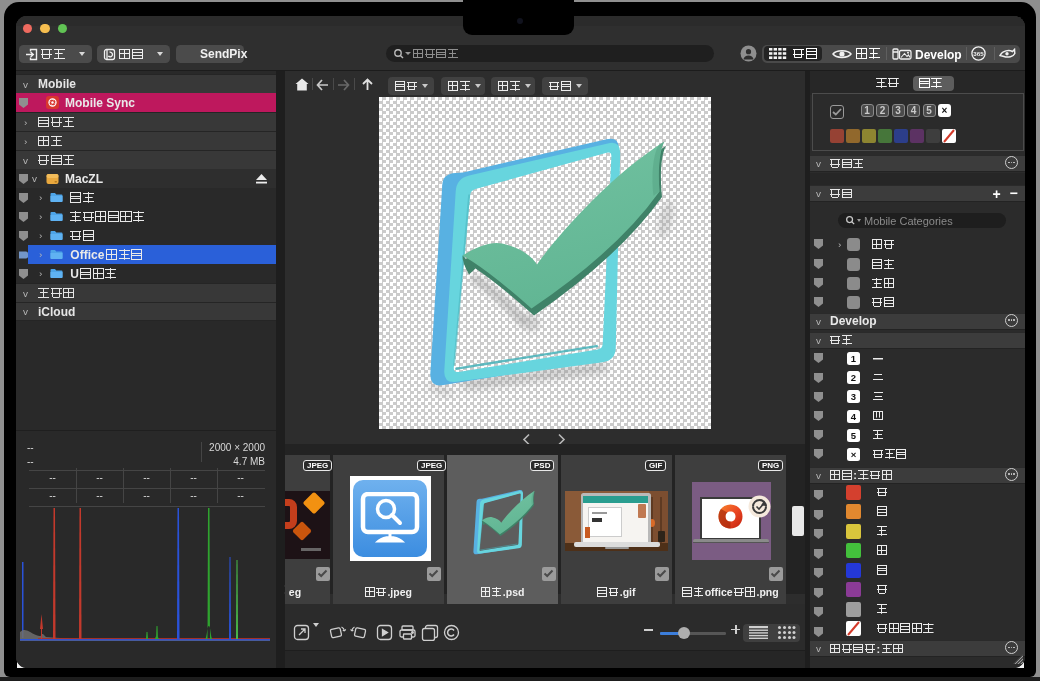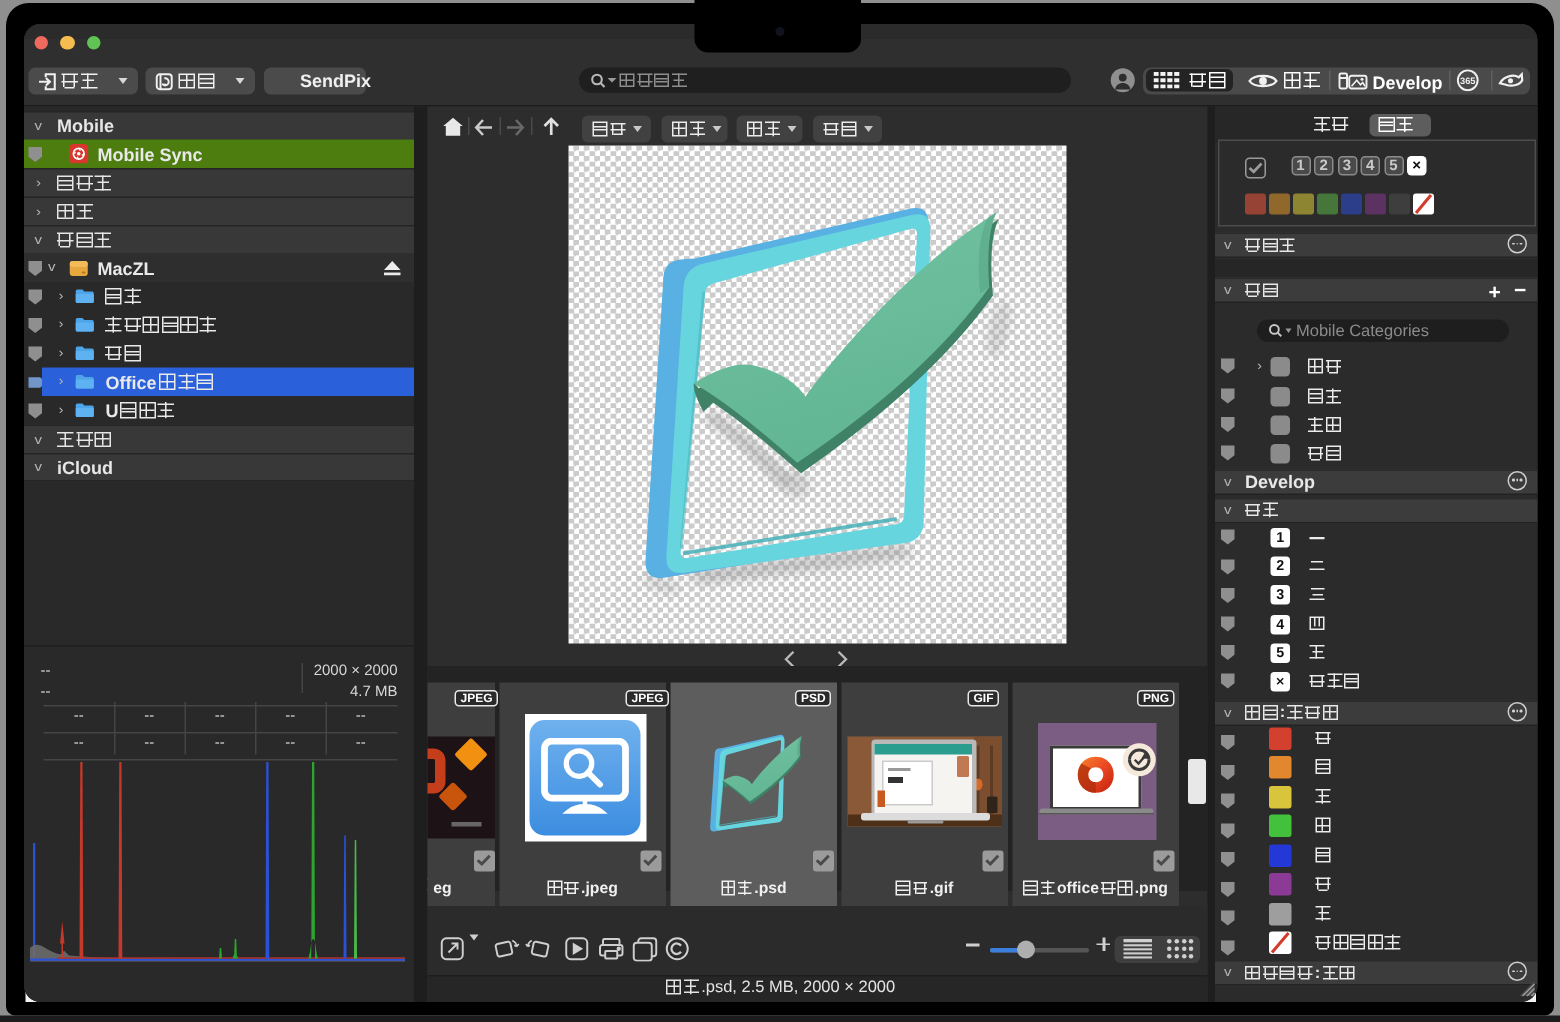--- a/index.html
+++ b/index.html
@@ -208,21 +208,21 @@
         <path d="M8 1.5 L3 6.5 L8 11.5" fill="none" stroke="#b9b9b9" stroke-width="1.6"></path>
       </svg>
 <svg class="ab" style="left:556px;top:433px" width="11" height="13" viewBox="0 0 11 13">
         <path d="M3 1.5 L8 6.5 L3 11.5" fill="none" stroke="#b9b9b9" stroke-width="1.6"></path>
       </svg>
 
 <div class="hdr" style="top:74px">
         <span class="chev" style="margin-left:7px">v</span>
         <span style="margin-left:10px">Mobile</span>
       </div>
-<div class="row" style="top:93px;background:#4d7c0f">
+<div class="row" style="top:93px;background:#be185d">
  <svg class="tag" style="margin-left:2px" width="11" height="12" viewBox="0 0 11 12">
           <path d="M1 1 H10 V7.5 L5.5 11 L1 7.5 Z" fill="#8f8f8f"></path>
         </svg>
  <svg style="margin-left:17px" width="13" height="13" viewBox="0 0 13 13">
           <rect width="13" height="13" rx="3" fill="#d8372e"></rect>
           <circle cx="6.5" cy="6.5" r="3.6" fill="none" stroke="#fff" stroke-width="1.1"></circle>
           <circle cx="6.5" cy="6.5" r="1.2" fill="#fff"></circle>
           <path d="M6.5 2.9 L7.6 4.4 M10.1 6.5 L8.6 7.6 M6.5 10.1 L5.4 8.6 M2.9 6.5 L4.4 5.4" stroke="#fff" stroke-width="0.9"></path>
         </svg>
  <span style="margin-left:6px">Mobile Sync</span>
@@ -585,25 +585,20 @@
         <circle cx="2.5" cy="7.5" r="1.5"></circle>
         <circle cx="7.5" cy="7.5" r="1.5"></circle>
         <circle cx="12.5" cy="7.5" r="1.5"></circle>
         <circle cx="17" cy="7.5" r="1.5"></circle>
         <circle cx="2.5" cy="12.5" r="1.5"></circle>
         <circle cx="7.5" cy="12.5" r="1.5"></circle>
         <circle cx="12.5" cy="12.5" r="1.5"></circle>
         <circle cx="17" cy="12.5" r="1.5"></circle>
       </svg>
 
-<div class="ab t" style="left:16px;top:652px;width:1009px;justify-content:center;color:#e4e4e4;font-size:11px">
-        <i class="k"></i>
-        <i class="k2"></i>
-        <span>.psd, 2.5 MB, 2000 × 2000</span>
-      </div>
 
 <div class="ab" style="left:810px;top:71px;width:215px;height:24px;background:#272727"></div>
 <span class="t ab" style="left:876px;top:77.5px;color:#ececec;font-size:11.5px;font-weight:700">
         <i class="k2"></i>
         <i class="k4"></i>
       </span>
 <div class="ab" style="left:913px;top:76px;width:41px;height:15px;background:#5d5d5d;border-radius:4px"></div>
 <span class="t ab" style="left:919px;top:77.5px;color:#fff;font-size:11.5px;font-weight:700">
         <i class="k3"></i>
         <i class="k2"></i>

